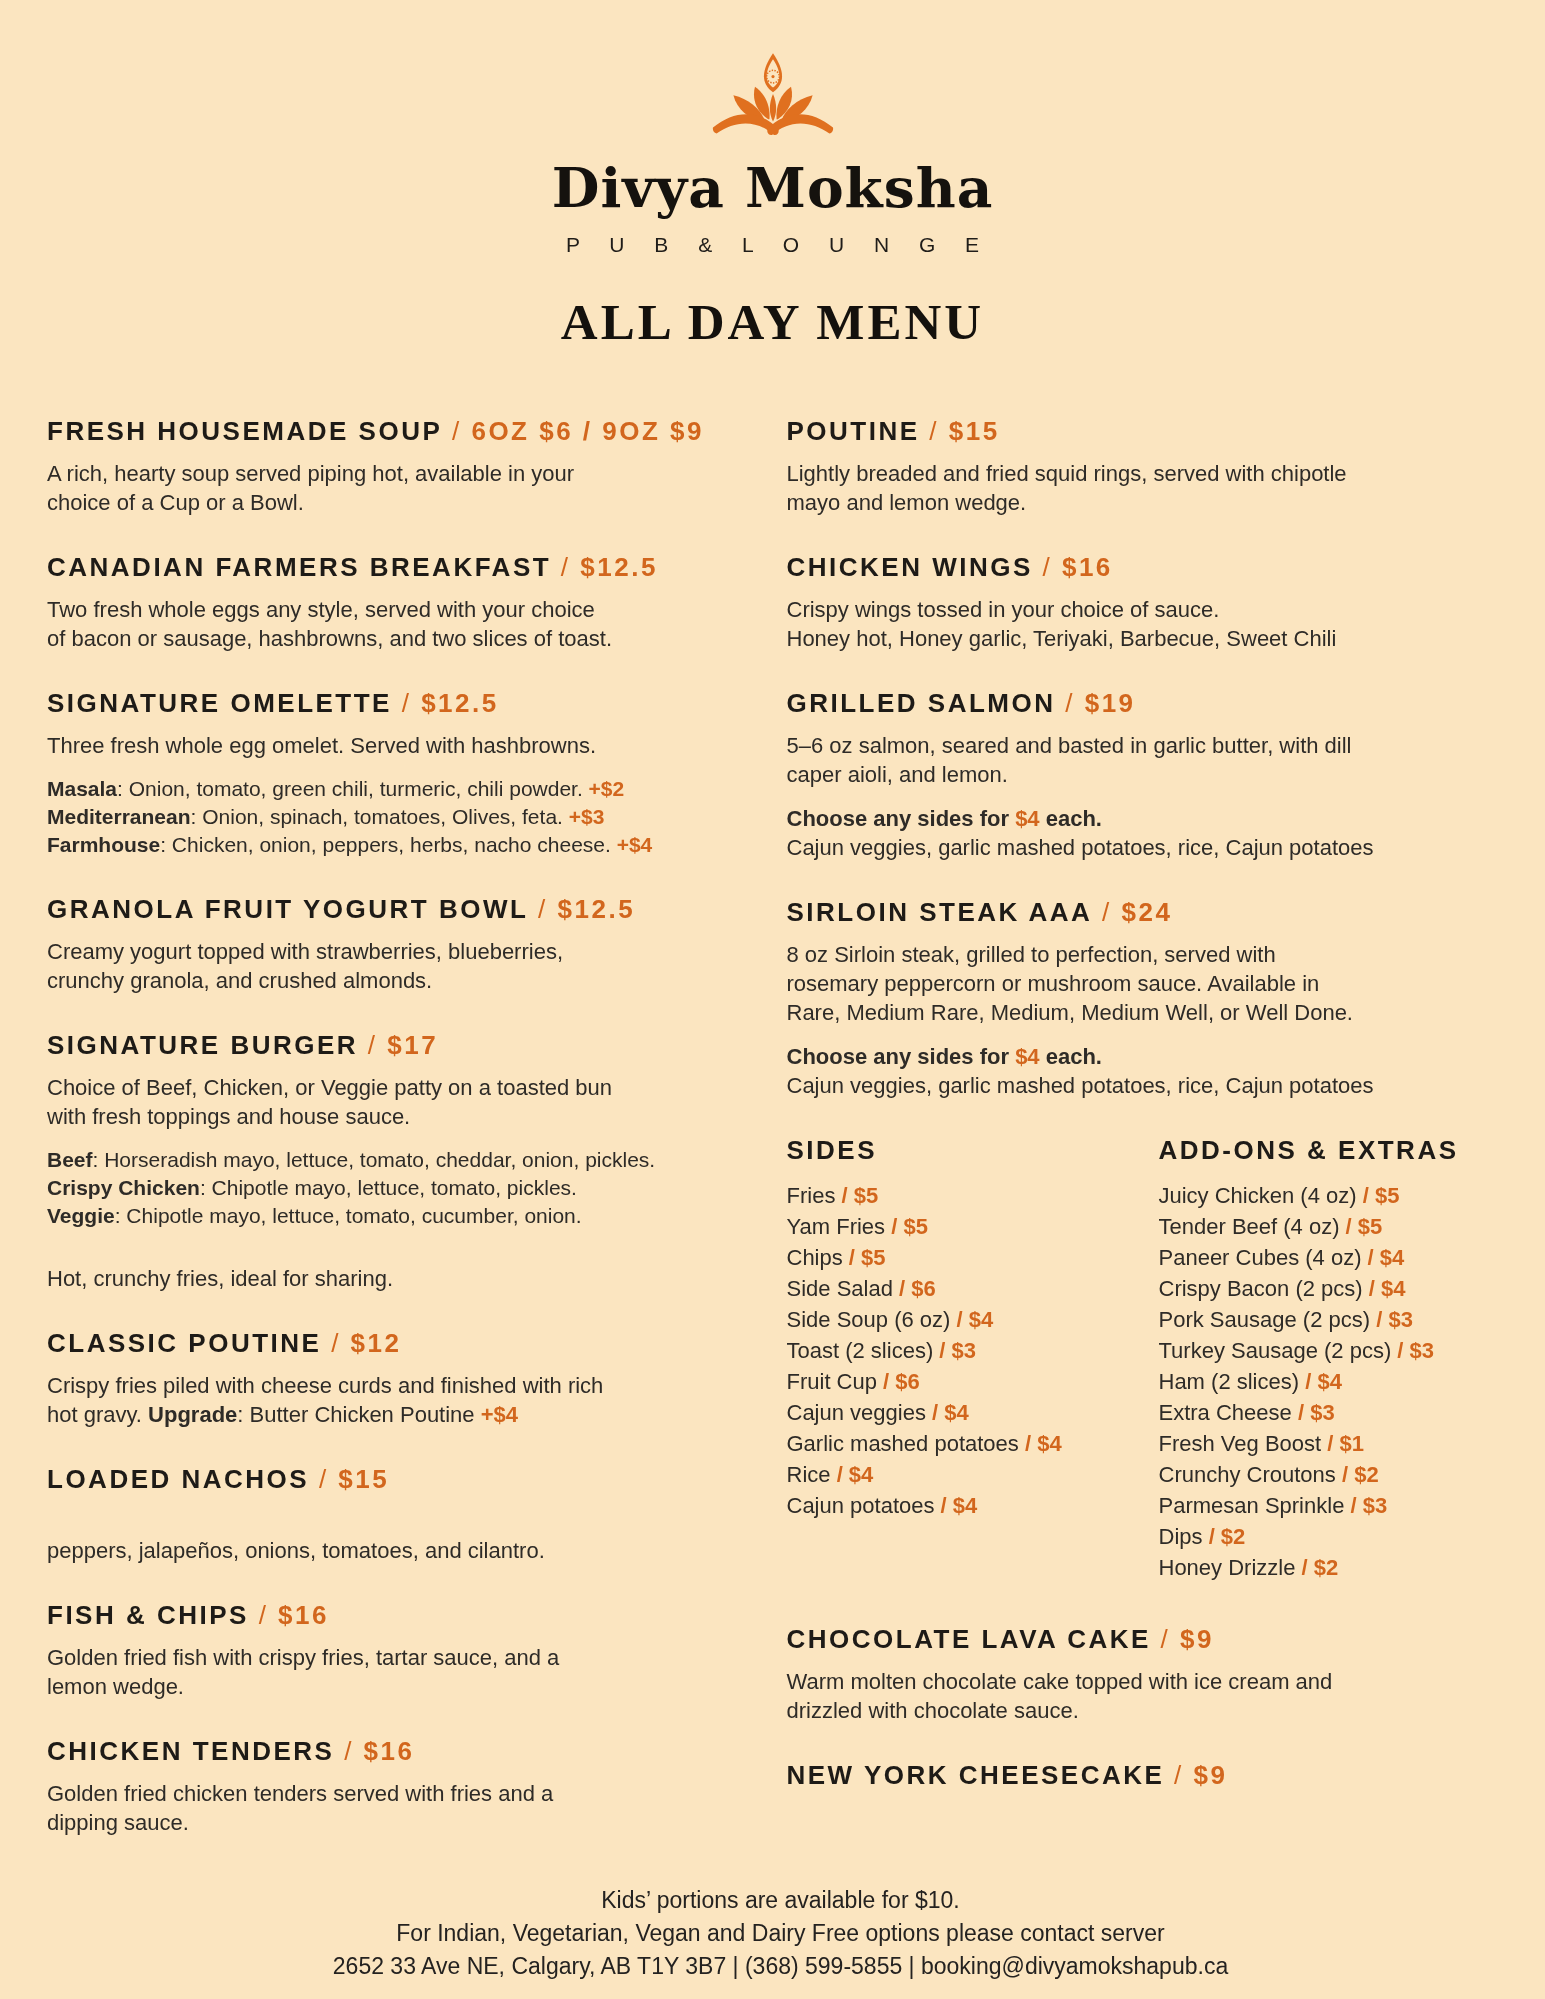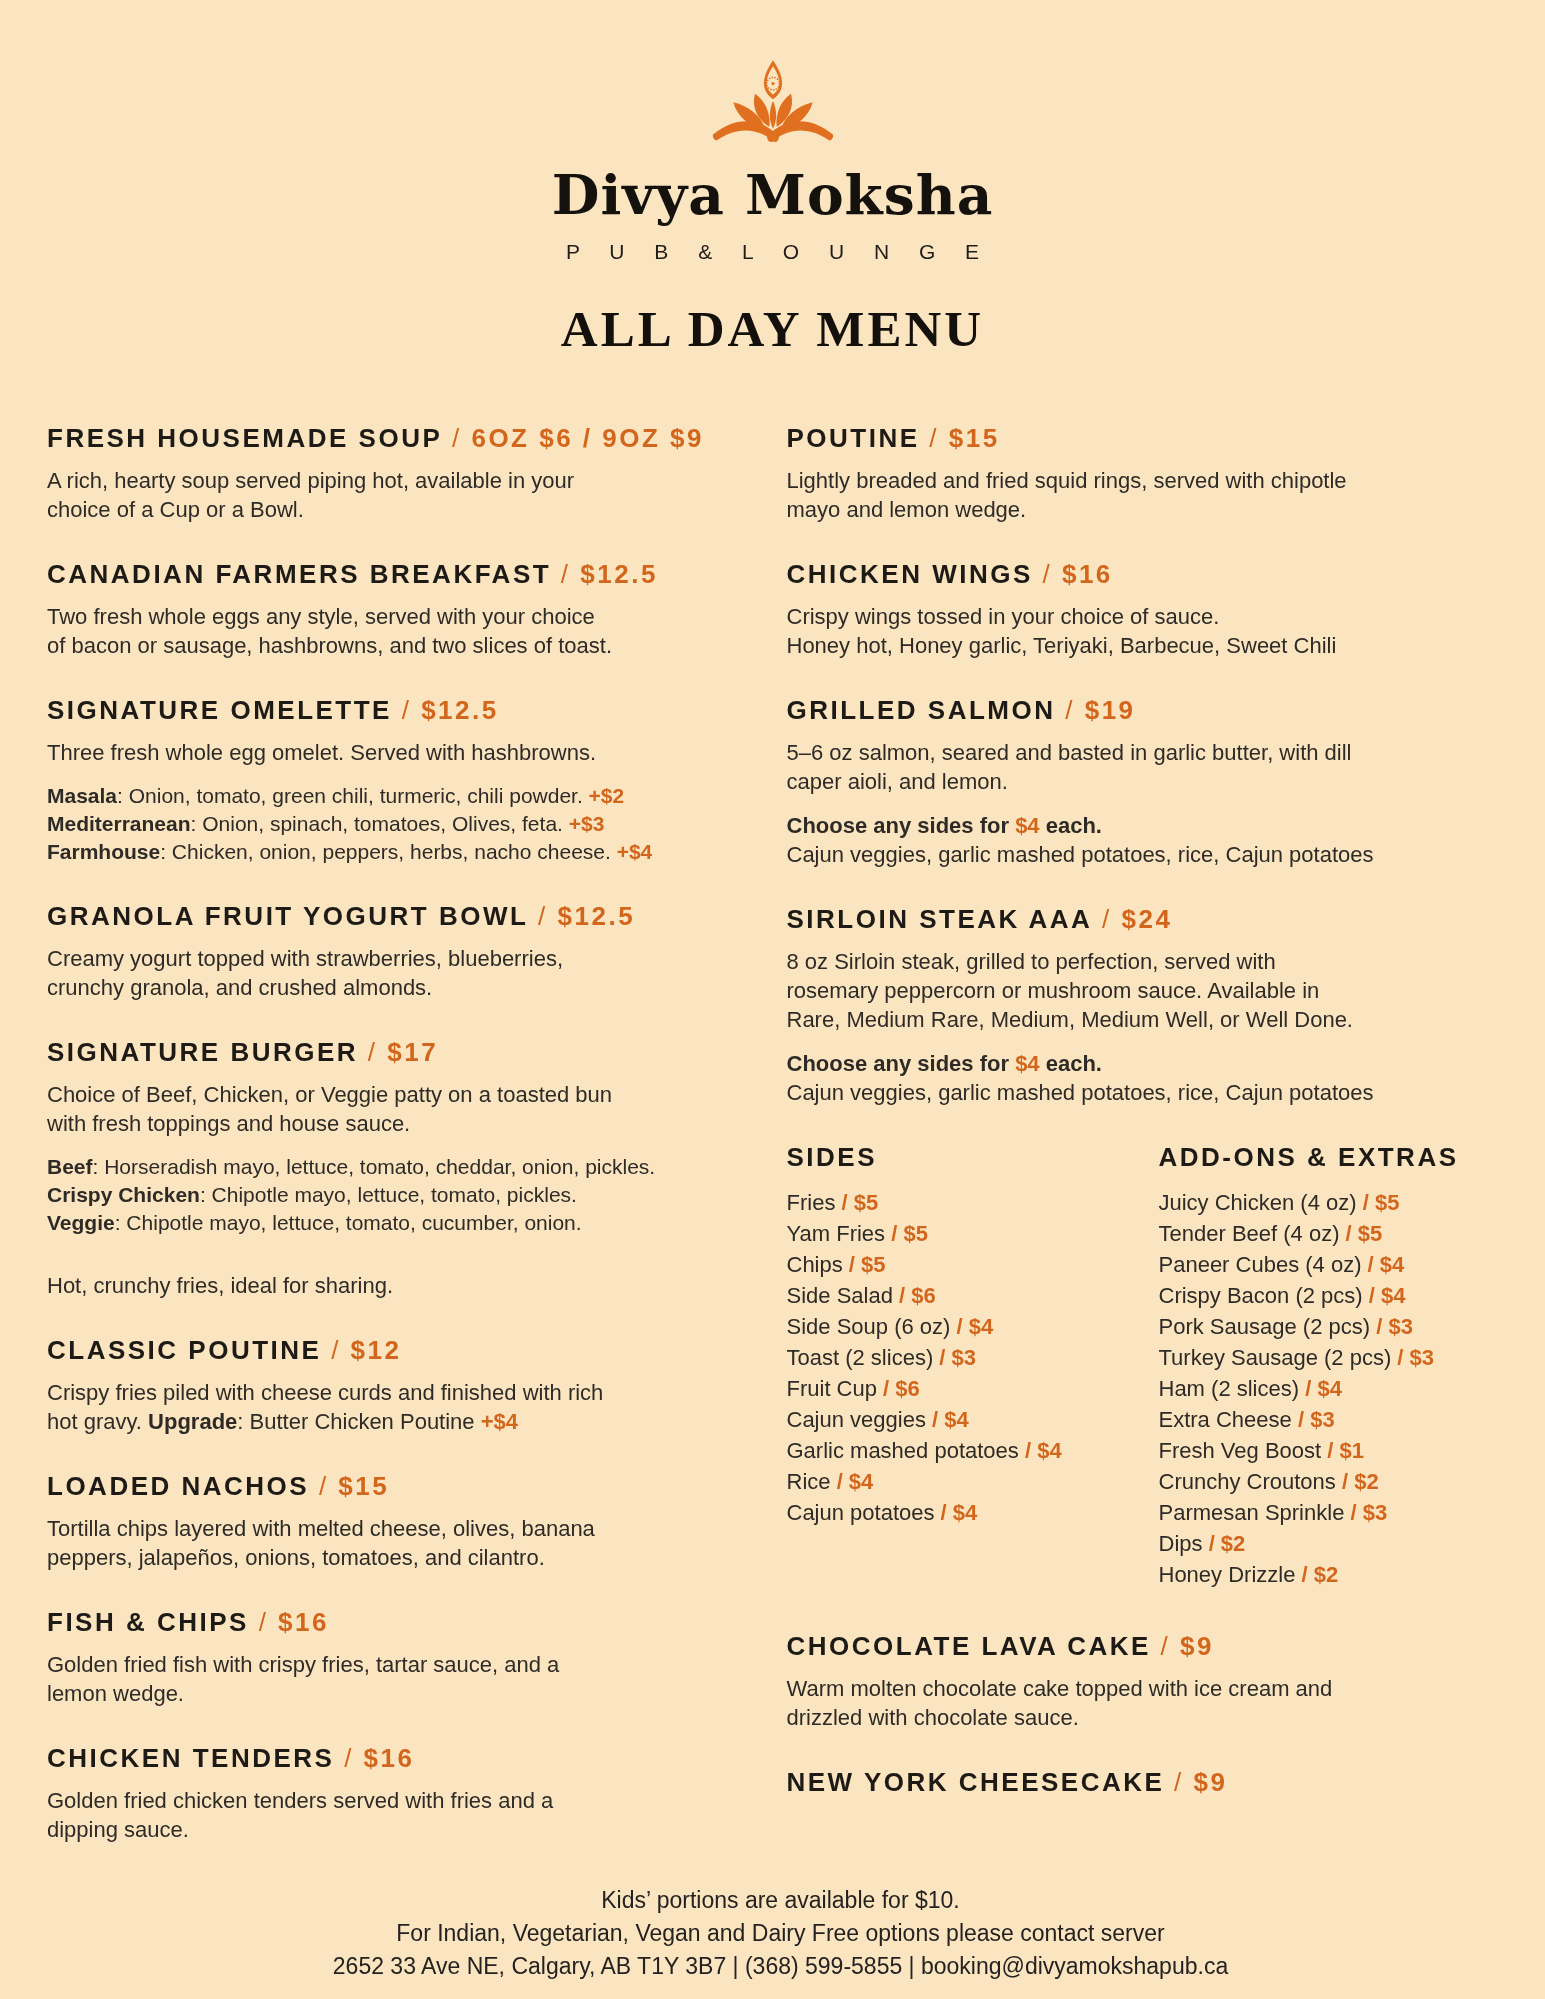--- a/index.html
+++ b/index.html
@@ -5,21 +5,21 @@
   :root{
     --bg:#FBE5C0;
     --accent:#D2661D;
     --heading:#1E1B17;
     --body:#2E2B27;
     --logo:#E0701F;
   }
   html,body{margin:0;padding:0;background:var(--bg);}
   .page{
     width:1545px;height:1999px;margin:0 auto;position:relative;overflow:hidden;
-    box-sizing:border-box;padding:12px 47px;background:var(--bg);
+    box-sizing:border-box;padding:5px 47px;background:var(--bg);
     font-family:"Liberation Sans","DejaVu Sans",sans-serif;color:var(--body);
   }
   header{text-align:center;padding-top:46px;}
   .logo{line-height:0;}
   .logo svg{width:132px;height:104px;}
   .brand{
     font-family:"DejaVu Serif","Liberation Serif",serif;font-weight:700;
     font-size:55px;line-height:1.05;margin:4px 0 0;color:#15120e;letter-spacing:1px;
   }
   .tagline{font-size:21px;letter-spacing:12px;text-indent:12px;margin-top:16px;color:#201d19;font-weight:400;}
@@ -109,21 +109,21 @@
         </div>
         <div class="item">
           <p class="blk desc"><span>Hot, crunchy fries, ideal for sharing.</span></p>
         </div>
         <div class="item">
           <h3 class="item-h"><span class="nm">CLASSIC POUTINE</span><span class="sep"> / </span><span class="pr">$12</span></h3>
           <p class="blk desc"><span>Crispy fries piled with cheese curds and finished with rich</span><br><span>hot gravy. </span><span class="b ">Upgrade</span><span>: Butter Chicken Poutine </span><span class="b o">+$4</span></p>
         </div>
         <div class="item">
           <h3 class="item-h"><span class="nm">LOADED NACHOS</span><span class="sep"> / </span><span class="pr">$15</span></h3>
-          <p class="blk desc"><span>Tortilla chips layered with melted cheese, olives, banana</span><br><span>peppers, jalapeños, onions, tomatoes, and cilantro.</span></p>
+          <p class="blk desc"><br><span>peppers, jalapeños, onions, tomatoes, and cilantro.</span></p>
         </div>
         <div class="item">
           <h3 class="item-h"><span class="nm">FISH &amp; CHIPS</span><span class="sep"> / </span><span class="pr">$16</span></h3>
           <p class="blk desc"><span>Golden fried fish with crispy fries, tartar sauce, and a</span><br><span>lemon wedge.</span></p>
         </div>
         <div class="item">
           <h3 class="item-h"><span class="nm">CHICKEN TENDERS</span><span class="sep"> / </span><span class="pr">$16</span></h3>
           <p class="blk desc"><span>Golden fried chicken tenders served with fries and a</span><br><span>dipping sauce.</span></p>
         </div>
       </section>

